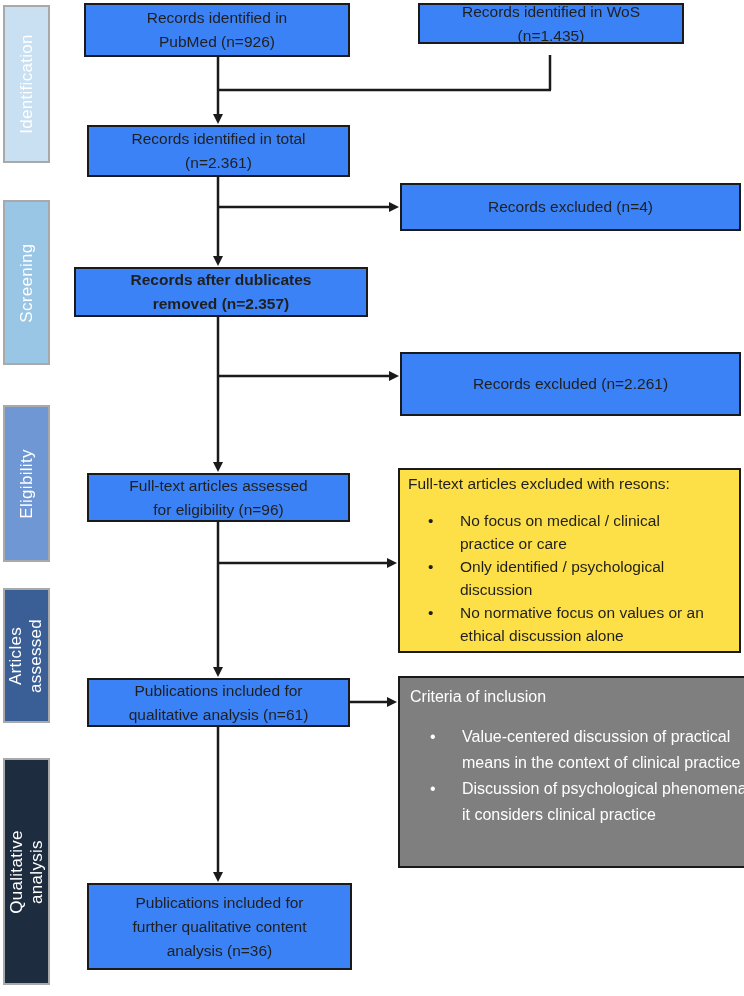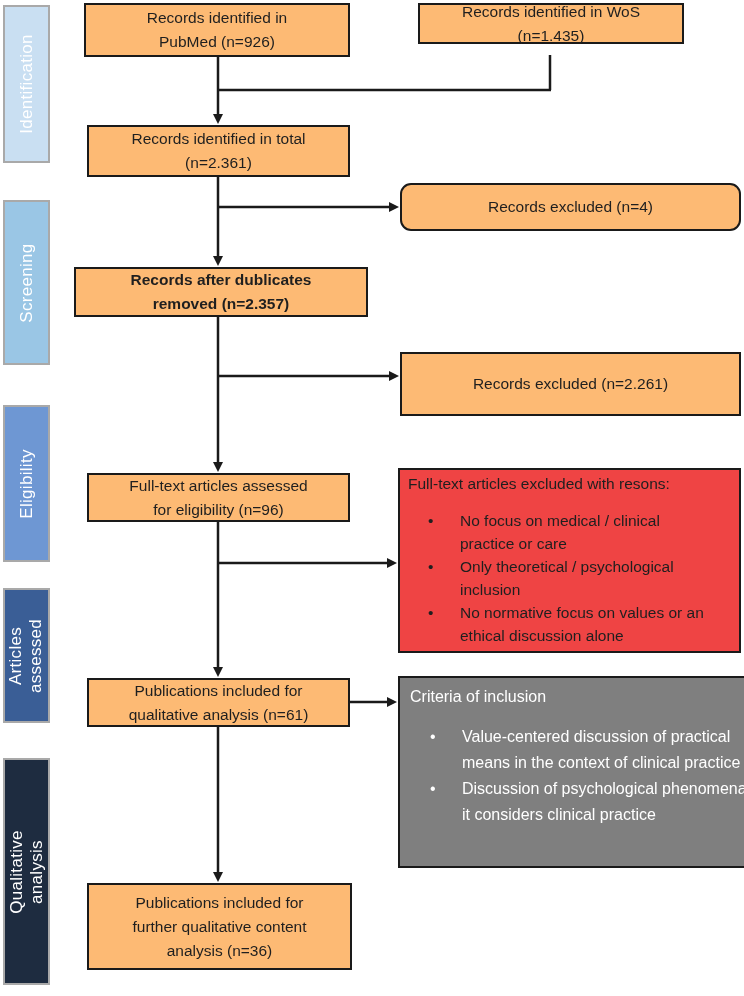--- a/index.html
+++ b/index.html
@@ -12,35 +12,35 @@
          border:2px solid #a9a9a9;display:flex;align-items:center;justify-content:center;}
   .stage .label{transform:rotate(-90deg);white-space:pre-line;text-align:center;
                 color:#ffffff;font-size:17px;line-height:20px;letter-spacing:.3px;width:max-content;}
   .stage1{top:5px;height:158px;}
   .stage2{top:200px;height:165px;}
   .stage3{top:405px;height:157px;}
   .stage4{top:588px;height:135px;}
   .stage5{top:758px;height:227px;}
 
   
-  .node{position:absolute;box-sizing:border-box;border:2.5px solid #1a1a1a;background:#fdba74;
+  .node{position:absolute;box-sizing:border-box;border:2.5px solid #1a1a1a;background:#3b82f6;
         display:flex;align-items:center;justify-content:center;text-align:center;
         font-size:15.5px;line-height:24px;white-space:pre-line;}
   .n-pubmed{left:84px;top:3px;width:266px;height:54px;}
   .n-wos{left:418px;top:3px;width:266px;height:41px;}
   .n-total{left:87px;top:125px;width:263px;height:52px;}
   .n-dedup{left:74px;top:267px;width:294px;height:50px;font-weight:bold;}
   .n-fulltext{left:87px;top:473px;width:263px;height:49px;}
   .n-qual{left:87px;top:678px;width:263px;height:49px;}
   .n-content{left:87px;top:883px;width:265px;height:87px;}
-  .n-excl1{left:400px;top:183px;width:341px;height:48px;border-radius:11px;}
+  .n-excl1{left:400px;top:183px;width:341px;height:48px;}
   .n-excl2{left:400px;top:352px;width:341px;height:64px;}
 
   
-  .textbox{position:absolute;box-sizing:border-box;border:2.5px solid #1a1a1a;background:#ef4444;
+  .textbox{position:absolute;box-sizing:border-box;border:2.5px solid #1a1a1a;background:#fde047;
            font-size:15.5px;line-height:23px;text-align:left;padding:2px 18px 0 8px;overflow:hidden;}
   .t-reasons{left:398px;top:468px;width:343px;height:185px;}
   .t-criteria{left:398px;top:676px;width:392px;height:192px;color:#ffffff;
               font-size:16px;line-height:26px;padding:6px 10px 0 10px;}
   .textbox ul{margin:14px;padding:0;list-style:none;}
   .textbox li{padding-left:38px;position:relative;}
   .textbox li::before{content:"\2022";position:absolute;left:6px;}
 
   .arrows{position:absolute;left:0;top:0;}
 </style>
@@ -104,21 +104,21 @@
   <div class="node n-content">Publications included for
 further qualitative content
 analysis (n=36)</div>
   <div class="node n-excl1">Records excluded (n=4)</div>
   <div class="node n-excl2">Records excluded (n=2.261)</div>
 
   <div class="textbox t-reasons">
     <div>Full-text articles excluded with resons:</div>
     <ul>
         <li>No focus on medical / clinical practice or care</li>
-        <li>Only theoretical / psychological inclusion</li>
+        <li>Only identified / psychological discussion</li>
         <li>No normative focus on values or an ethical discussion alone</li>
       </ul>
   </div>
 
   <div class="textbox t-criteria" style="background-color: rgb(127, 127, 127);">
     <div>Criteria of inclusion</div>
     <ul>
         <li>Value-centered discussion of practical means in the context of clinical practice</li>
         <li>Discussion of psychological phenomena if it considers clinical practice</li>
       </ul>

